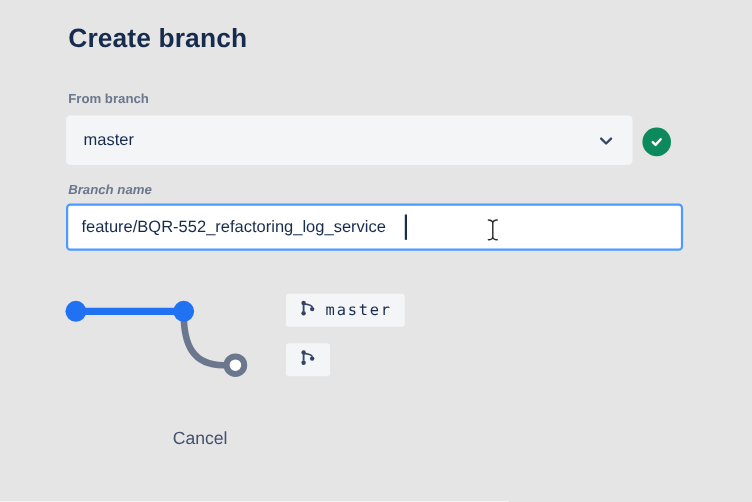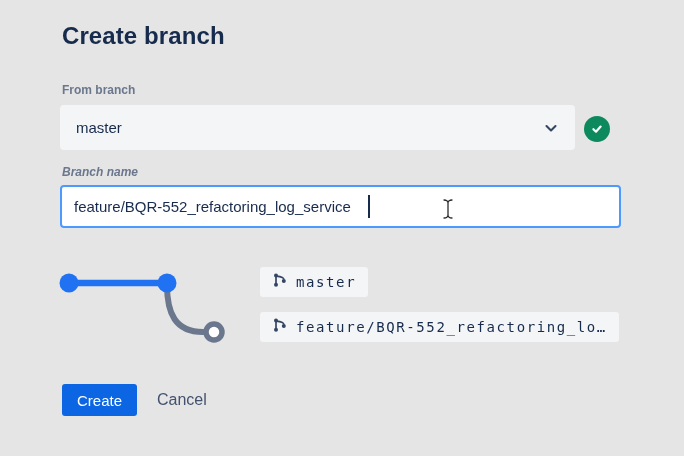--- a/index.html
+++ b/index.html
@@ -128,19 +128,17 @@
   <div class="chip chip-feature">
     <span>
       <svg class="branch-icon" viewBox="0 0 16 16" fill="none">
         <circle cx="4" cy="3.5" r="2" fill="#344563"></circle>
         <circle cx="4" cy="12.8" r="2" fill="#344563"></circle>
         <circle cx="11.8" cy="9" r="2" fill="#344563"></circle>
         <path d="M4 5 V11" stroke="#344563" stroke-width="1.7"></path>
         <path d="M4.5 4.2 C9.5 4.8 11.8 5.6 11.8 7.4" stroke="#344563" stroke-width="1.7"></path>
       </svg>
     </span>
-    <span class="chip-text">feature/BQR-552_refactoring_lo…</span>
   </div>
 
-  <button class="btn-create">Create</button>
   <button class="btn-cancel">Cancel</button>
 
 </div>
 
 </body></html>

